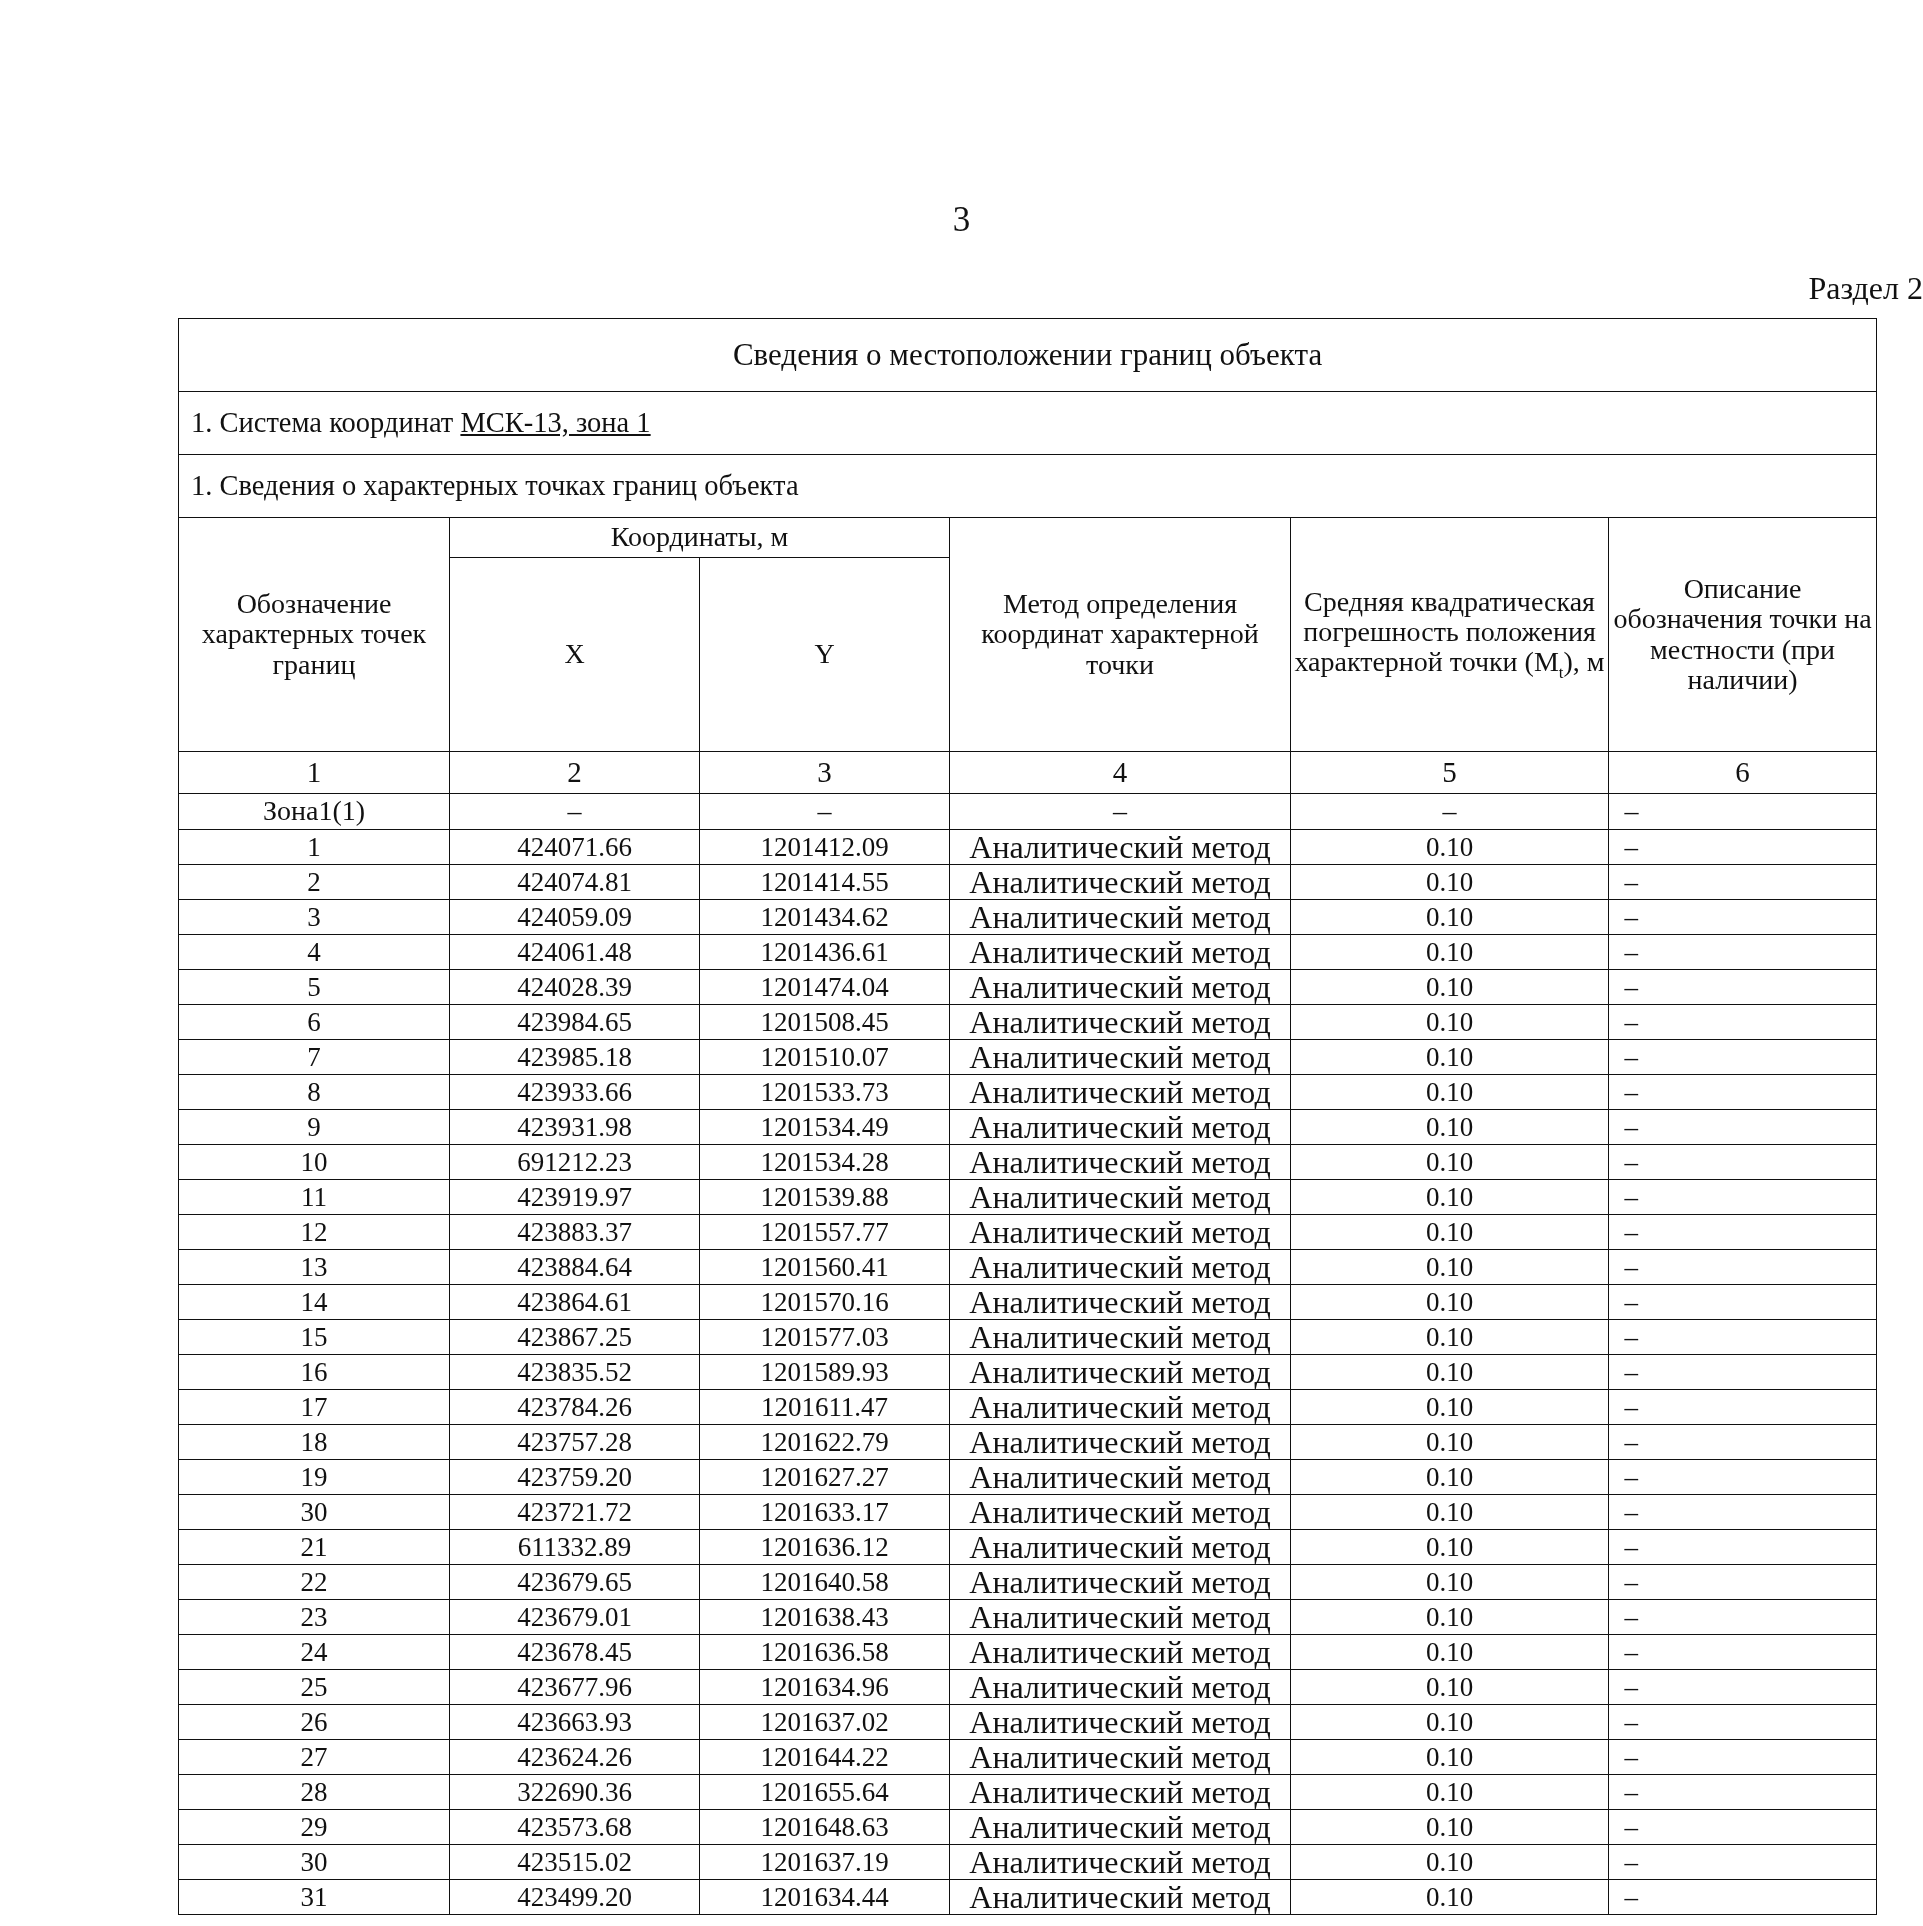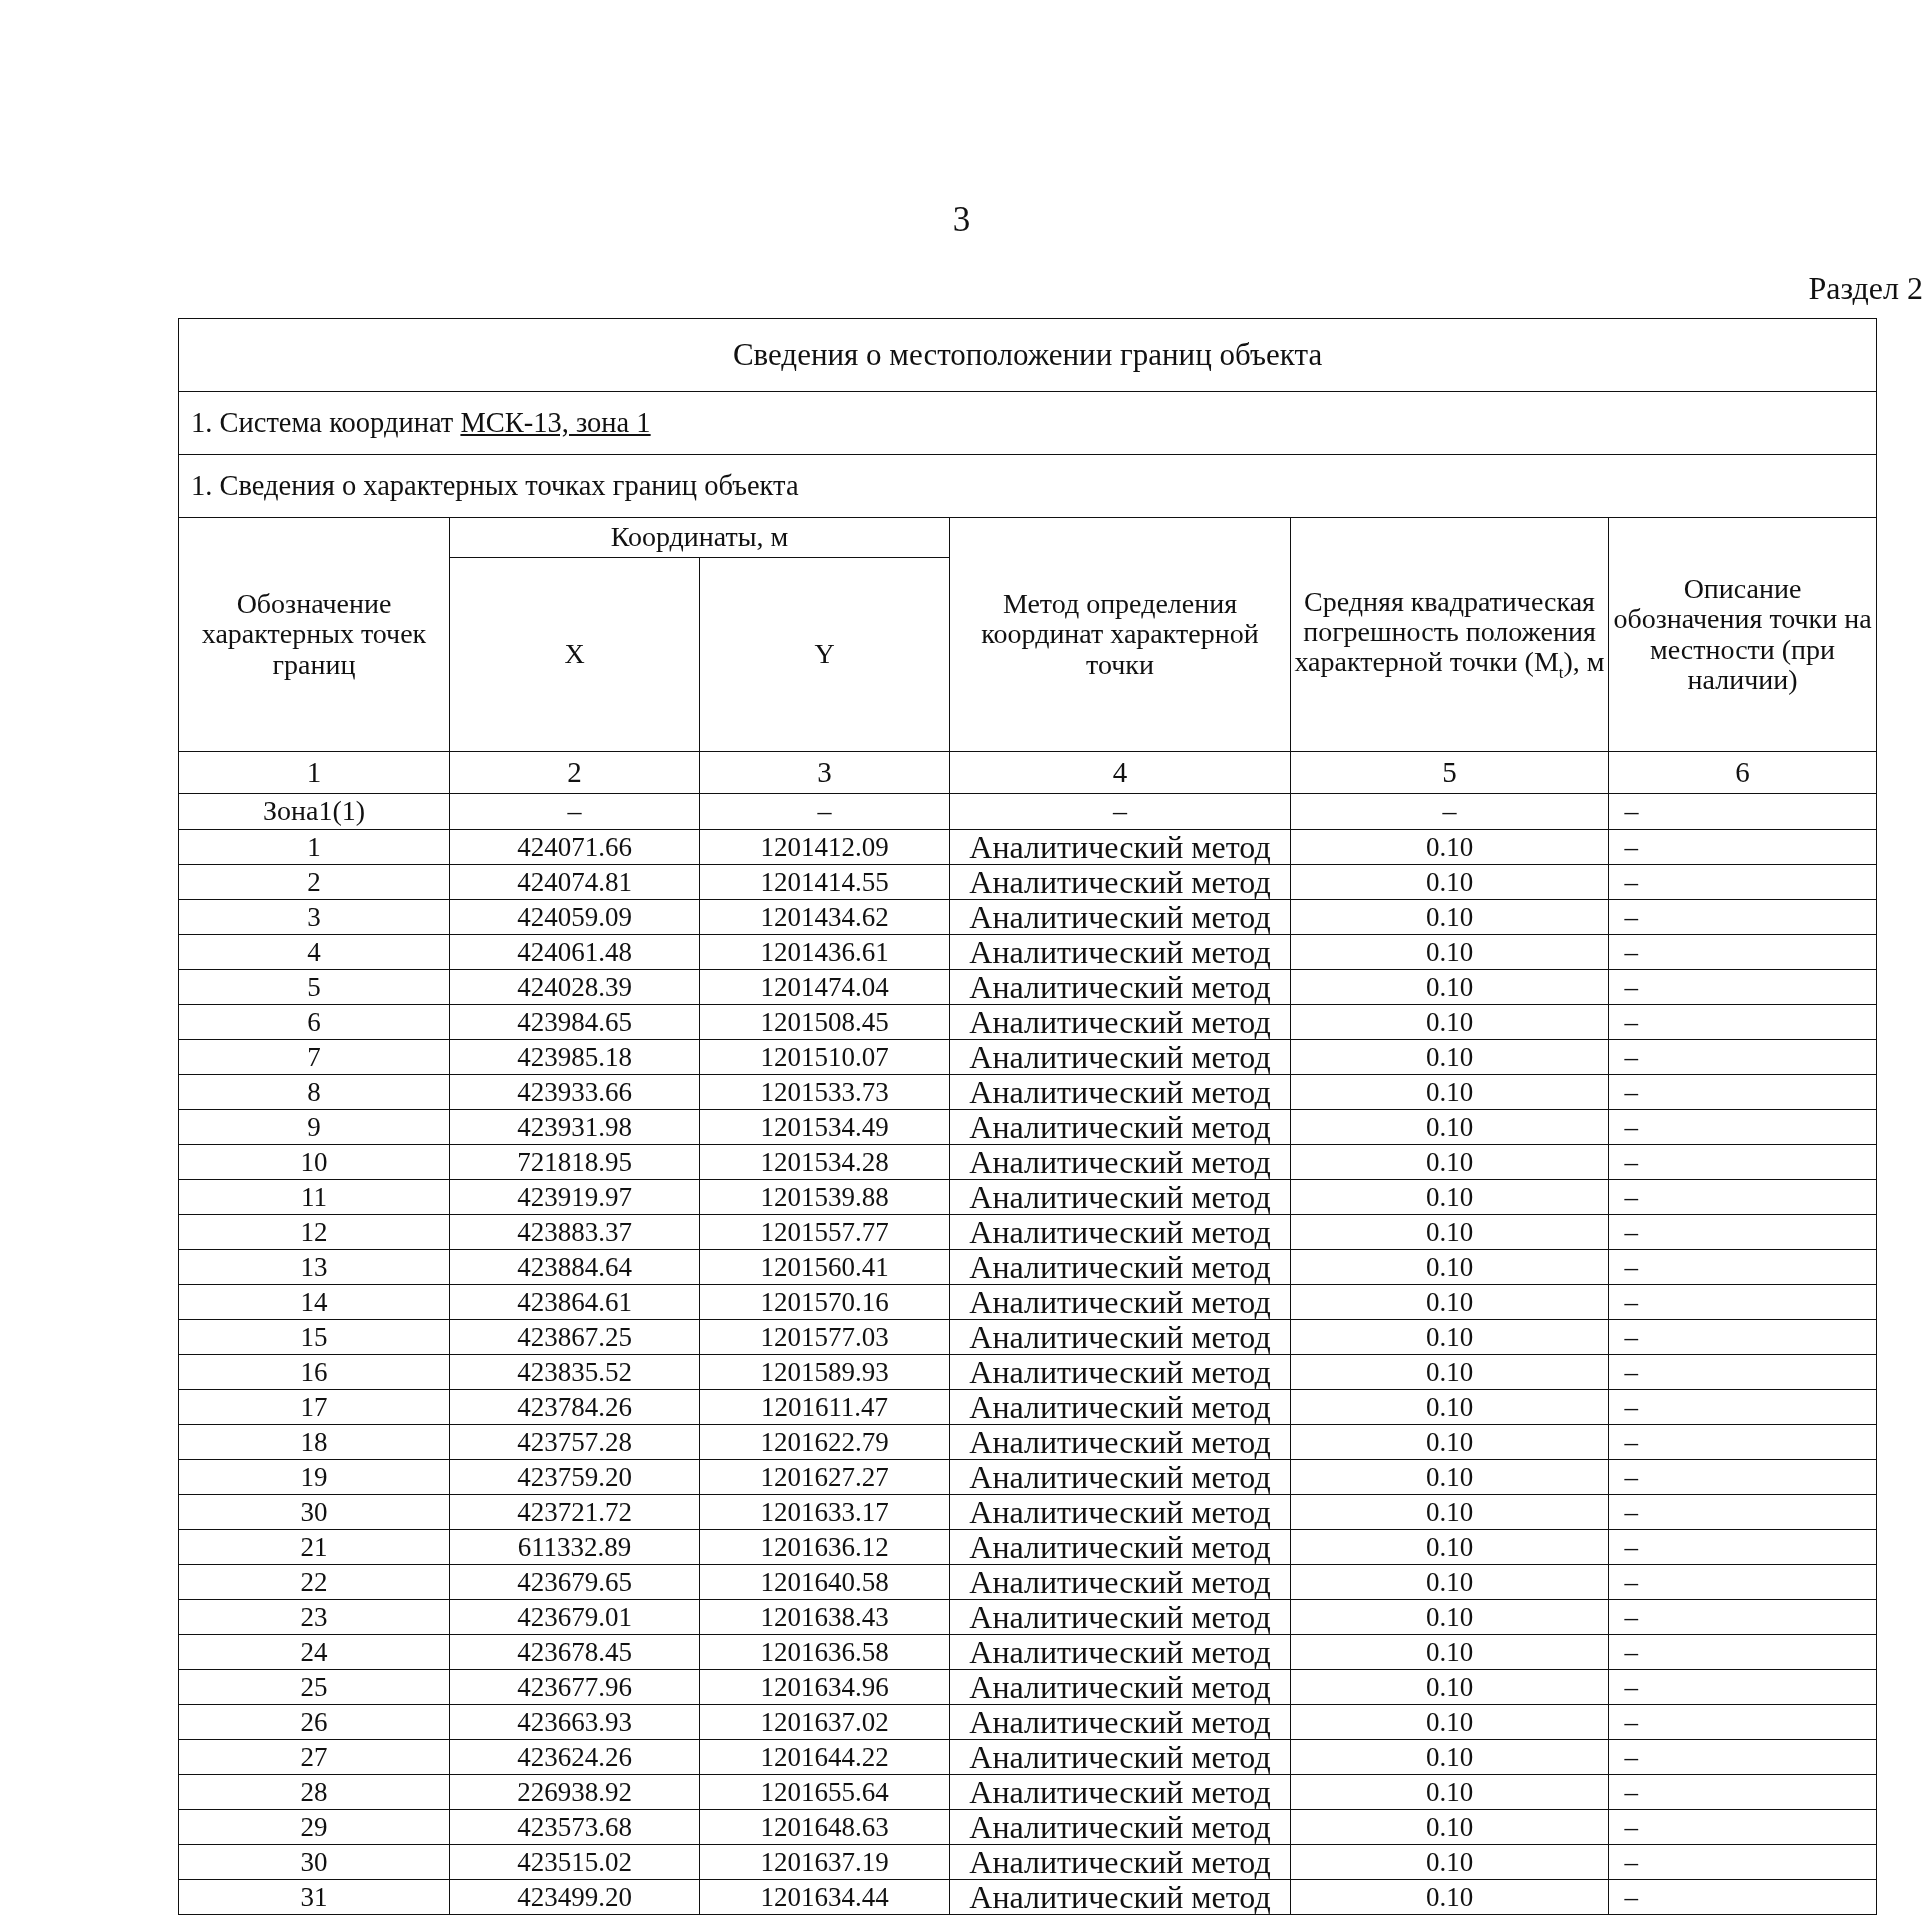--- a/index.html
+++ b/index.html
@@ -154,21 +154,21 @@
       <tr class="data">
         <td>9</td>
         <td>423931.98</td>
         <td>1201534.49</td>
         <td class="method">Аналитический метод</td>
         <td>0.10</td>
         <td class="dash-left">–</td>
       </tr>
       <tr class="data">
         <td>10</td>
-        <td>721818.95</td>
+        <td>691212.23</td>
         <td>1201534.28</td>
         <td class="method">Аналитический метод</td>
         <td>0.10</td>
         <td class="dash-left">–</td>
       </tr>
       <tr class="data">
         <td>11</td>
         <td>423919.97</td>
         <td>1201539.88</td>
         <td class="method">Аналитический метод</td>
@@ -298,21 +298,21 @@
       <tr class="data">
         <td>27</td>
         <td>423624.26</td>
         <td>1201644.22</td>
         <td class="method">Аналитический метод</td>
         <td>0.10</td>
         <td class="dash-left">–</td>
       </tr>
       <tr class="data">
         <td>28</td>
-        <td>226938.92</td>
+        <td>322690.36</td>
         <td>1201655.64</td>
         <td class="method">Аналитический метод</td>
         <td>0.10</td>
         <td class="dash-left">–</td>
       </tr>
       <tr class="data">
         <td>29</td>
         <td>423573.68</td>
         <td>1201648.63</td>
         <td class="method">Аналитический метод</td>

